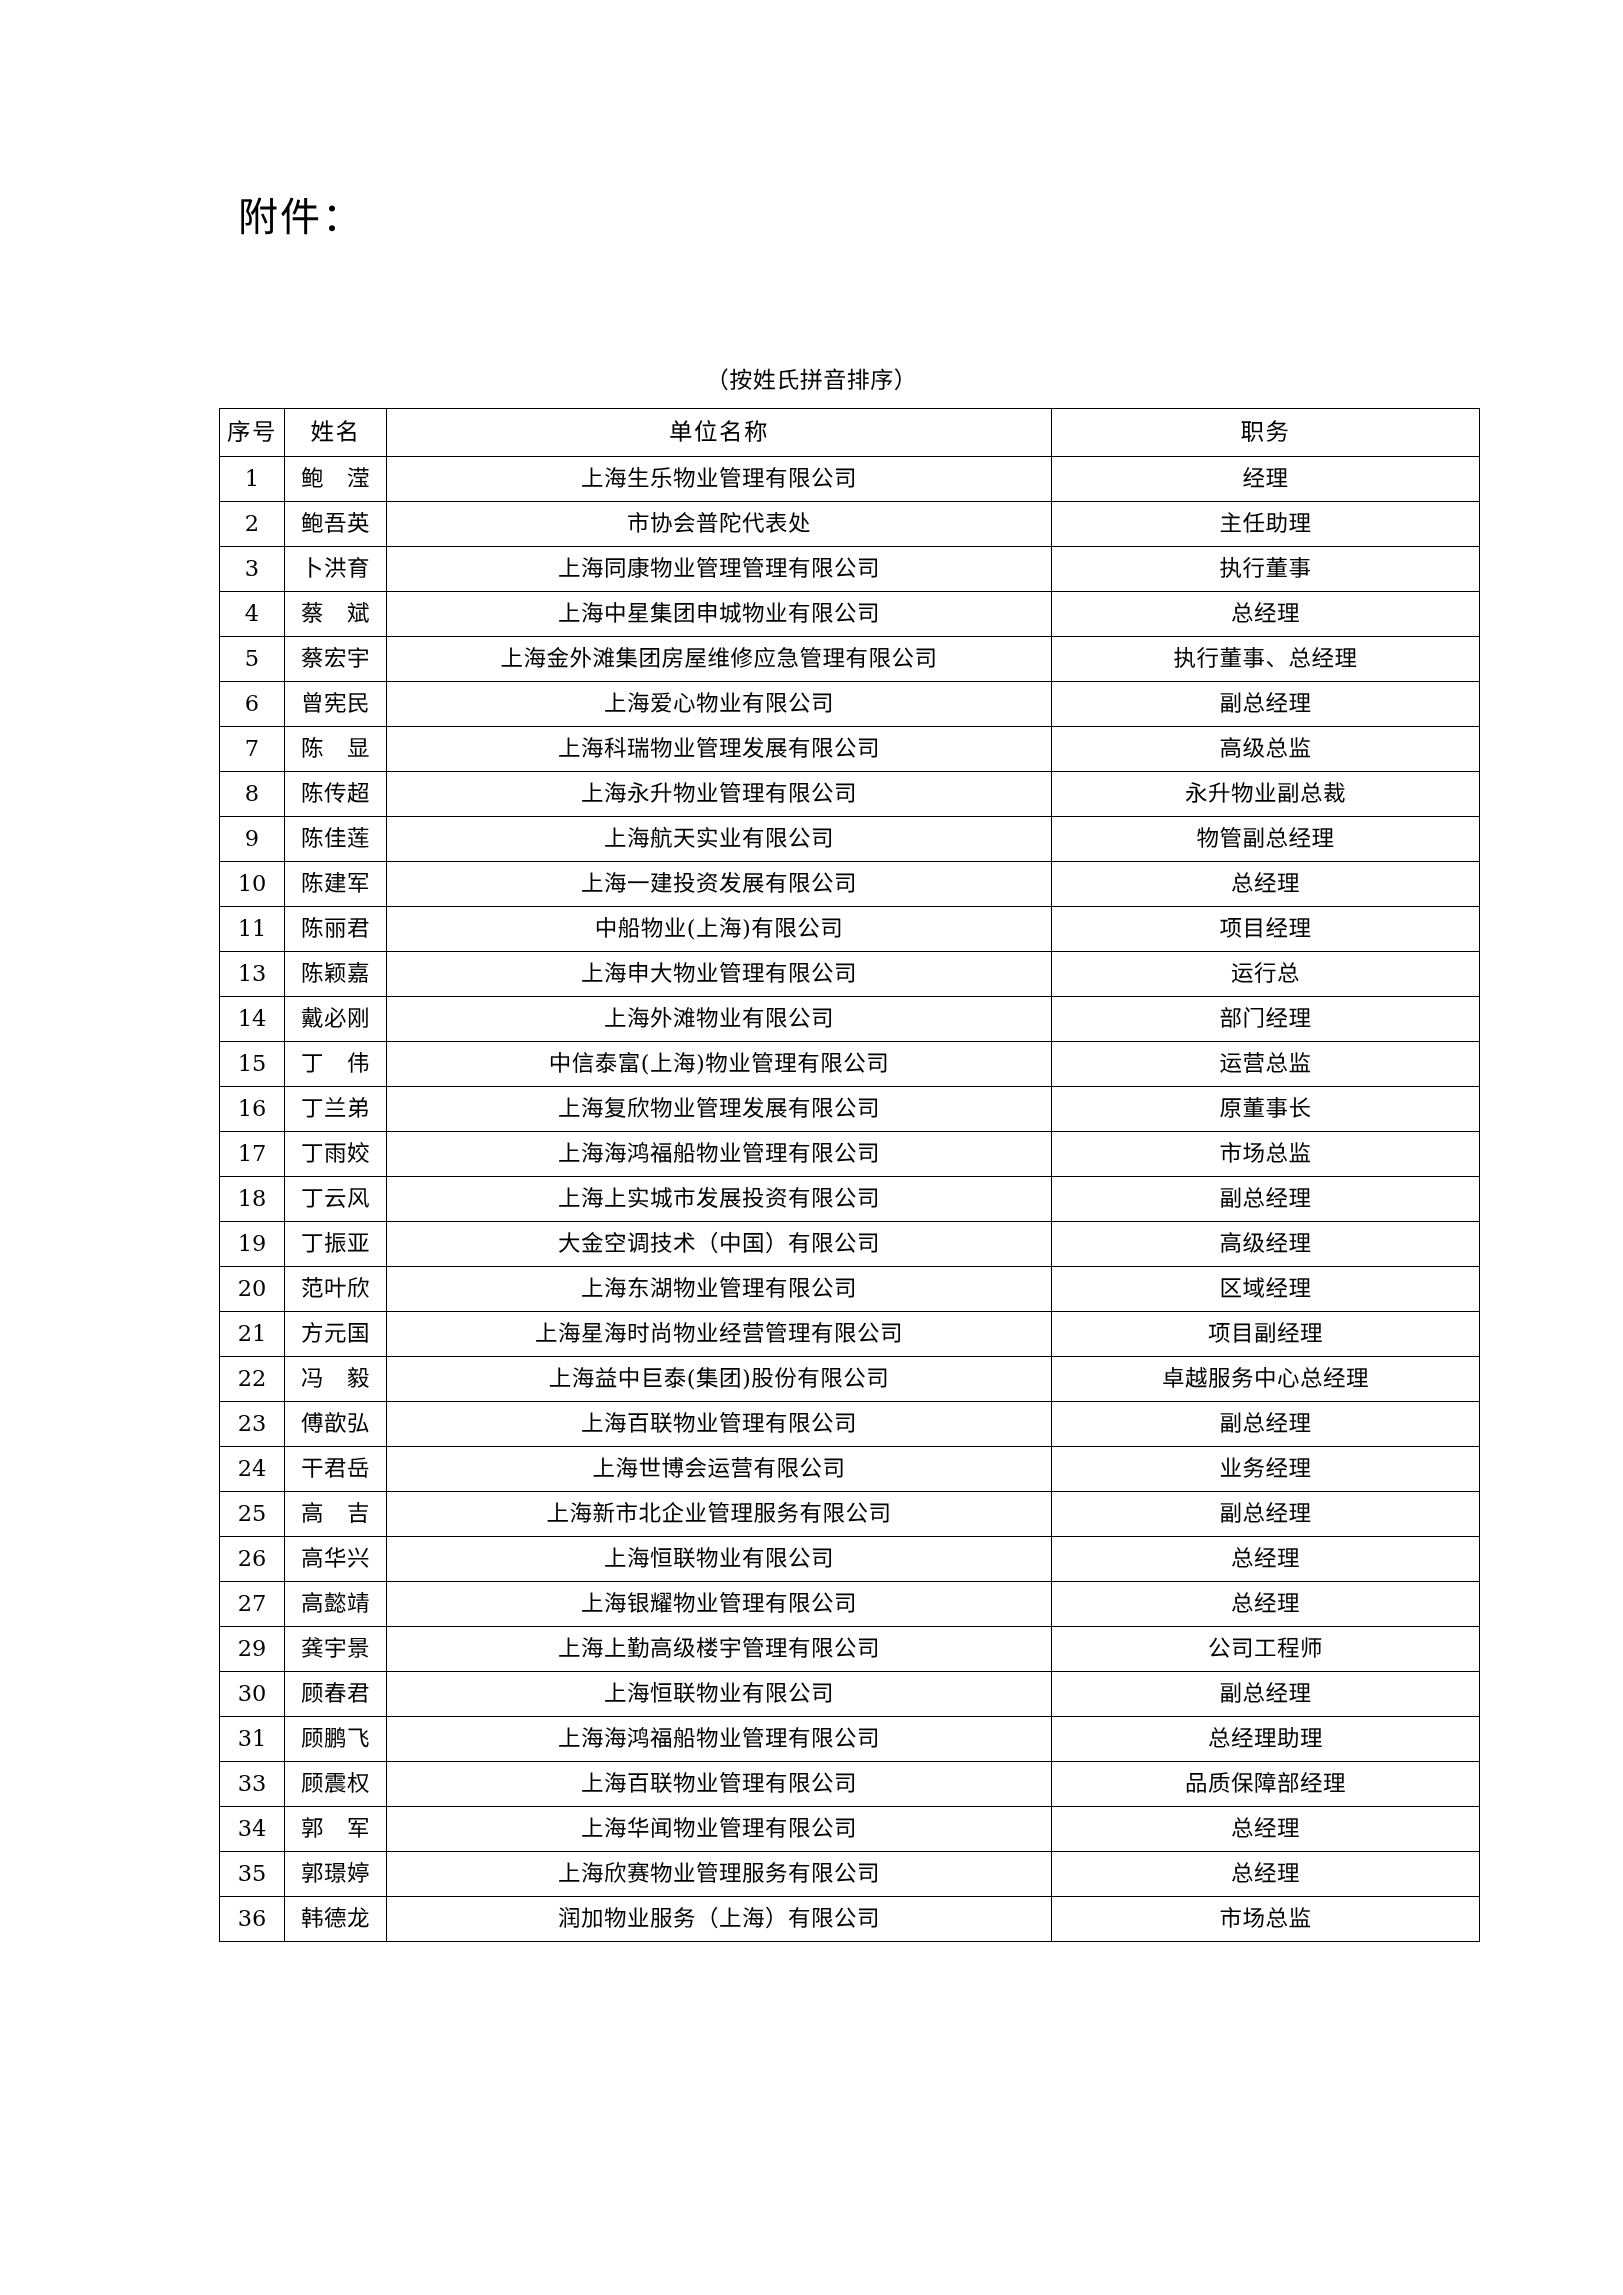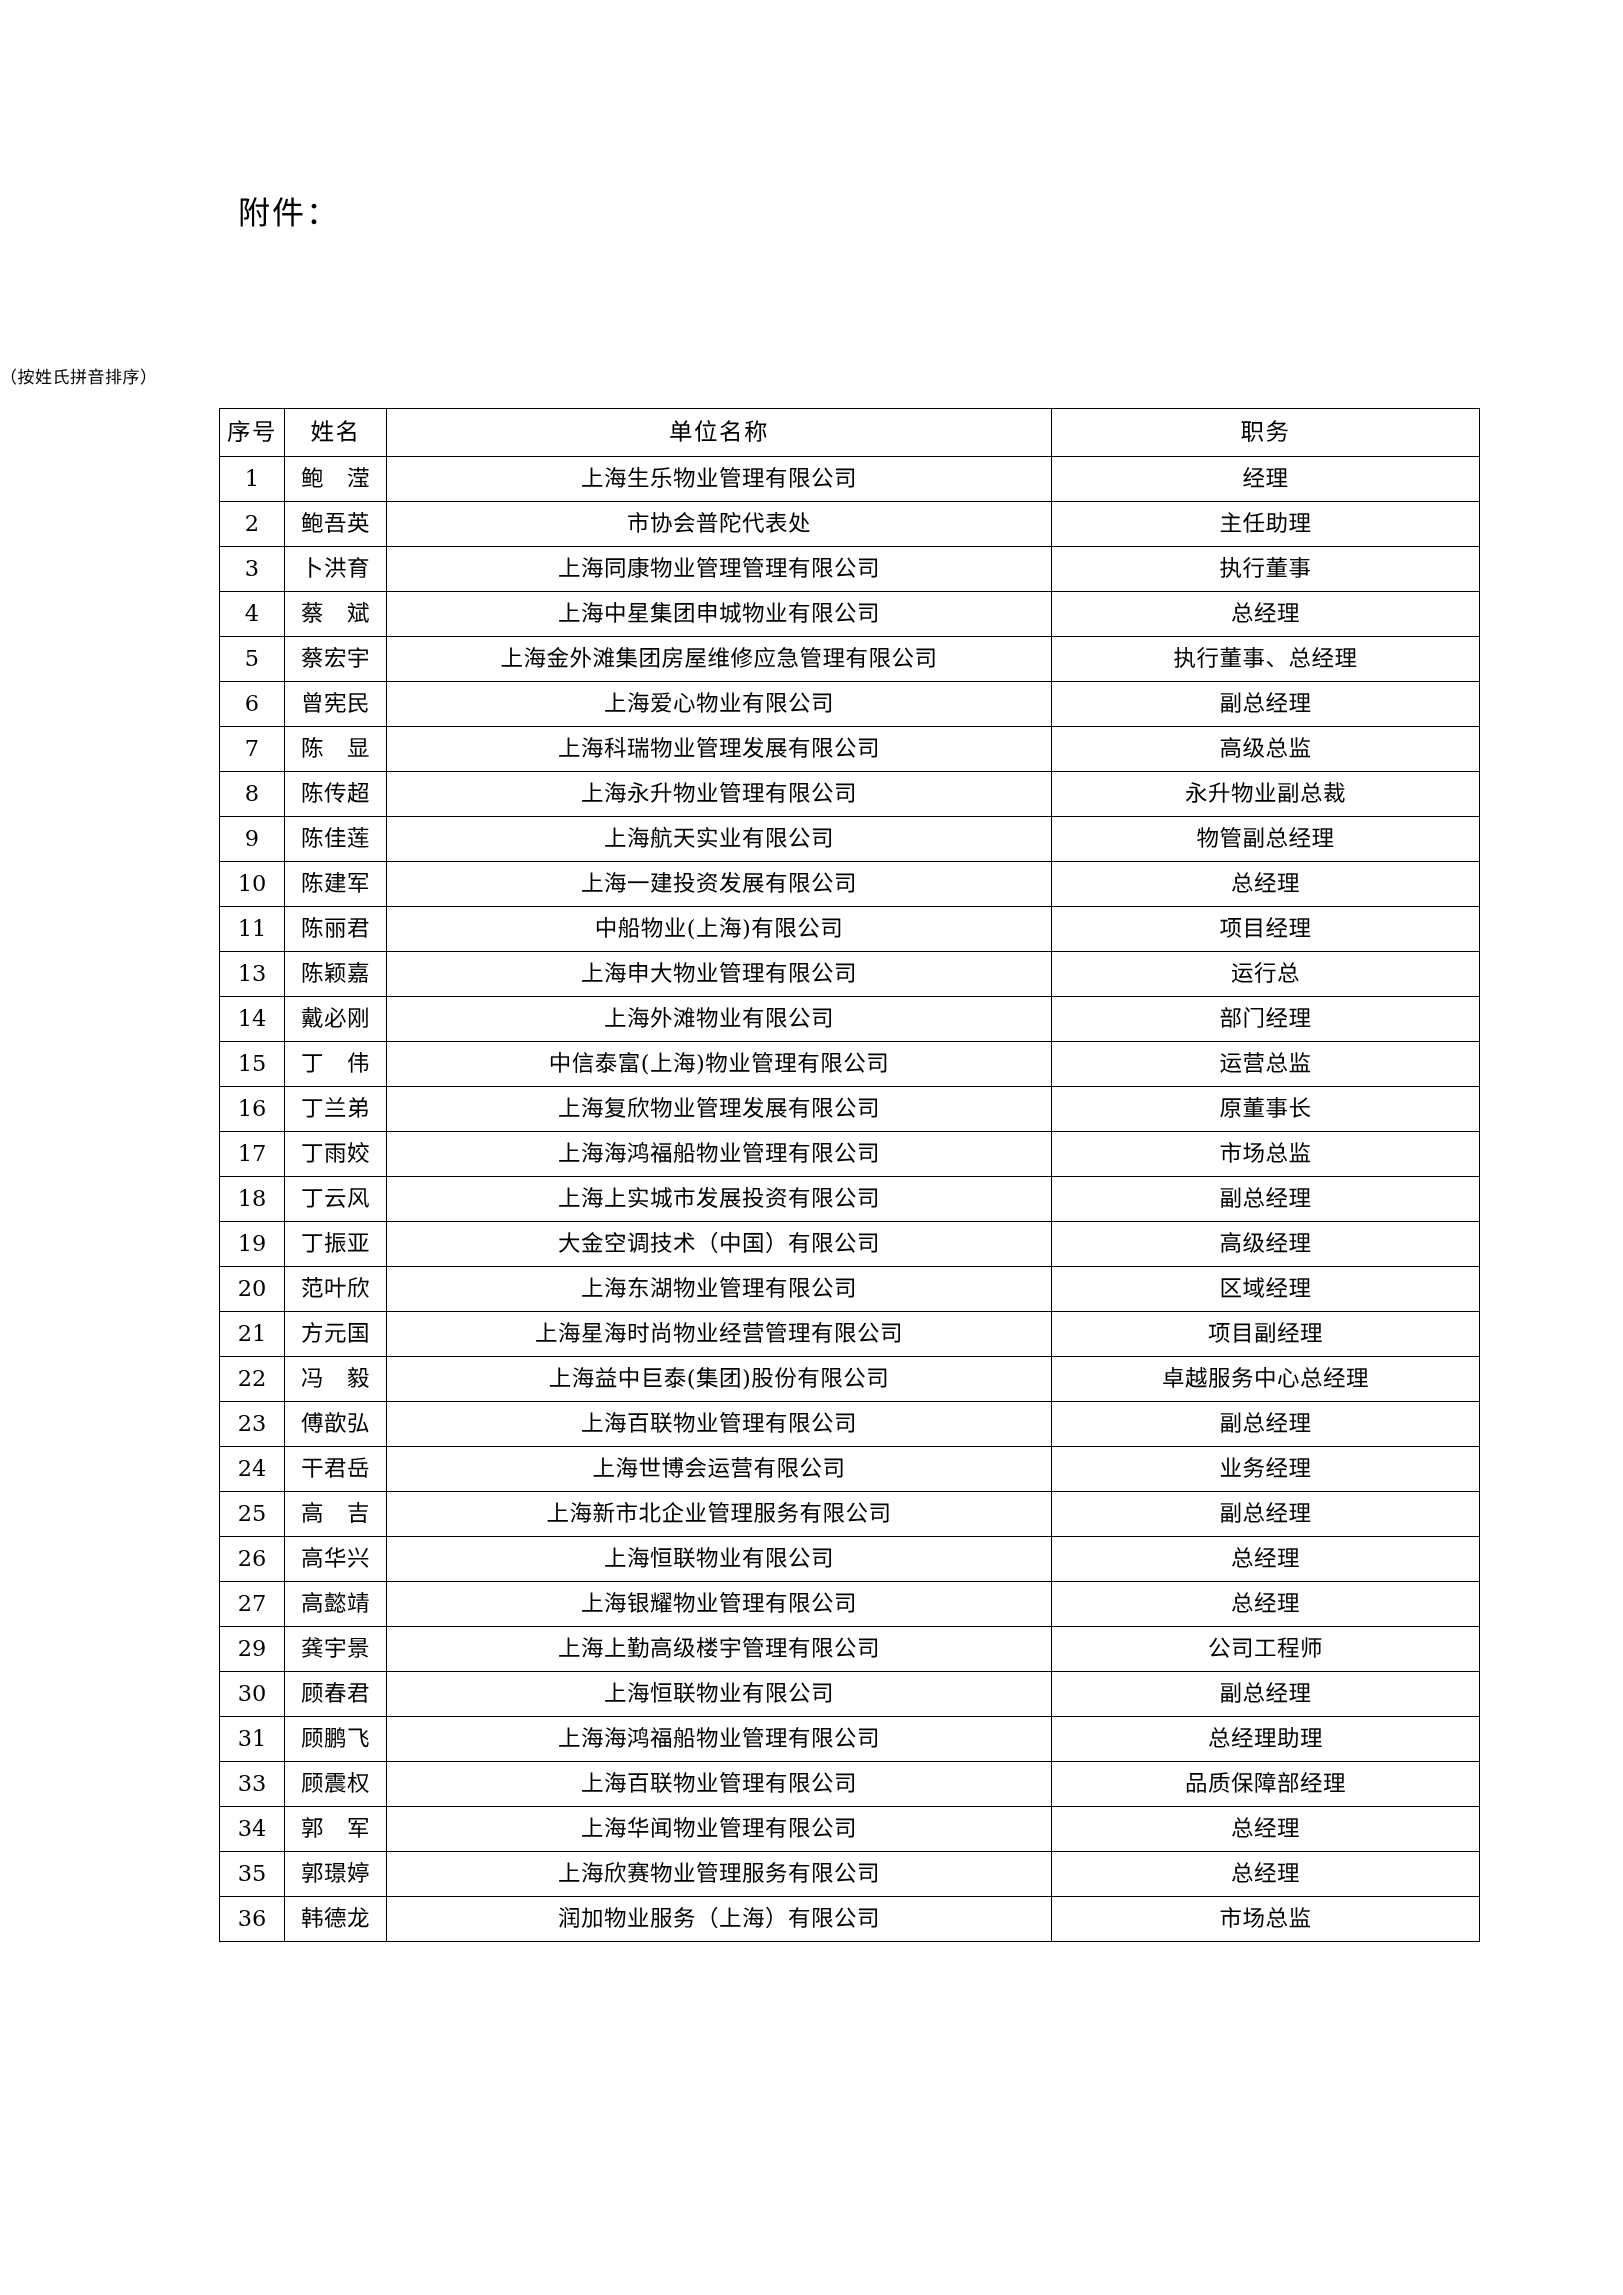--- a/index.html
+++ b/index.html
@@ -23,21 +23,21 @@
     top: 0;
     width: 1623px;
     height: 2295px;
   }
 
   
   .attach-label {
     position: absolute;
     left: 238px;
     top: 197px;
-    font-size: 32px;
+    font-size: 40px;
     line-height: 1;
     letter-spacing: 2px;
     white-space: nowrap;
     font-family: "DejaVu Serif", "Liberation Serif", serif;
   }
 
   
   .doc-title {
     position: absolute;
     left: 0;
@@ -51,22 +51,22 @@
     white-space: nowrap;
     font-family: "DejaVu Serif", "Liberation Serif", serif;
   }
 
   
   .doc-subtitle {
     position: absolute;
     left: 0;
     top: 369px;
     width: 1623px;
-    text-align: left;
-    font-size: 17px;
+    text-align: center;
+    font-size: 23px;
     line-height: 1;
     letter-spacing: 0.5px;
     white-space: nowrap;
     font-family: "DejaVu Serif", "Liberation Serif", serif;
   }
 
   
   .tbl-wrap {
     position: absolute;
     left: 181px;

